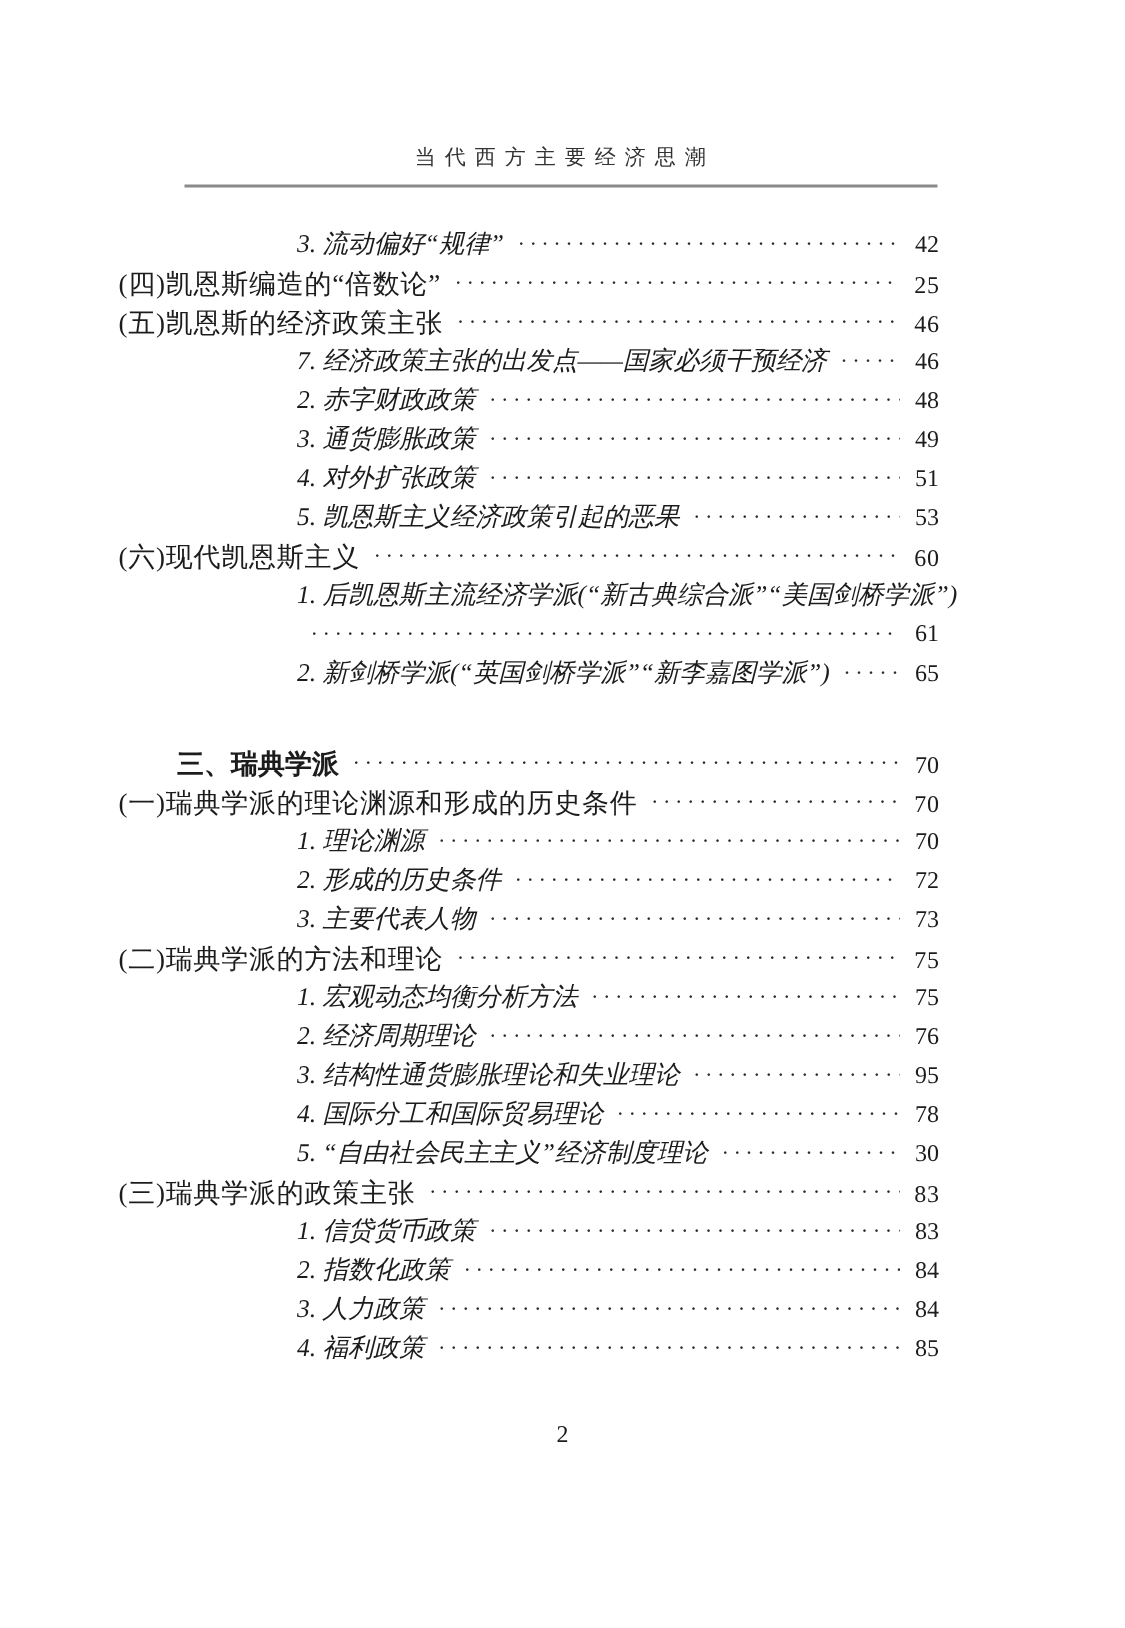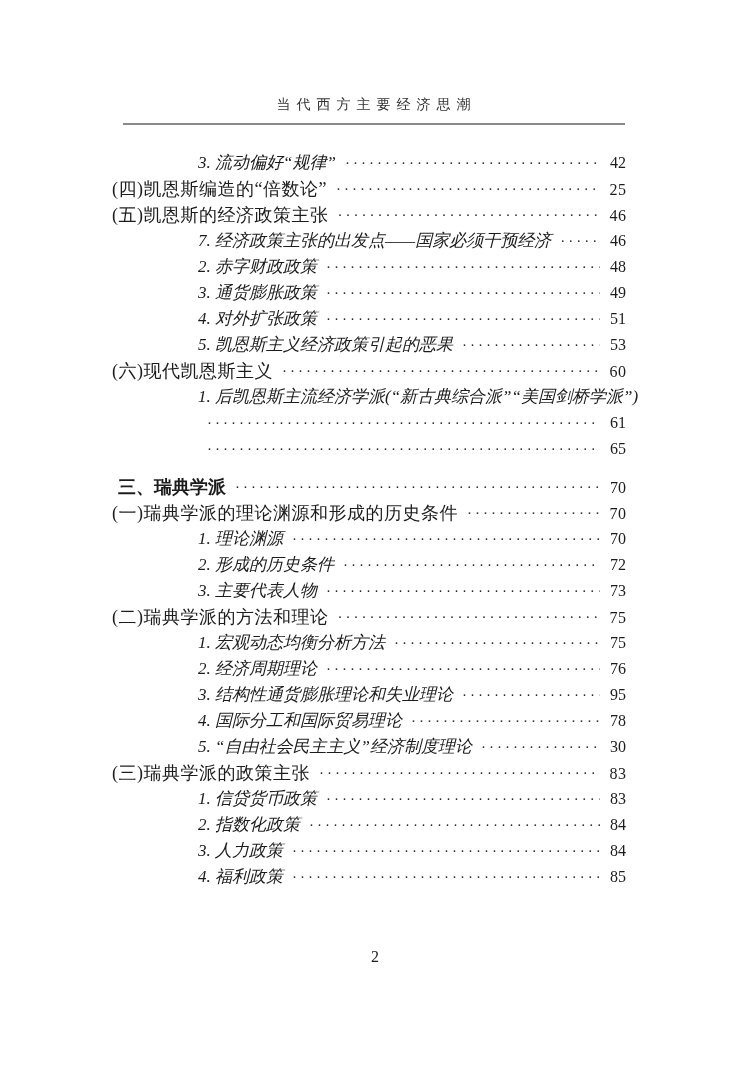--- a/index.html
+++ b/index.html
@@ -47,36 +47,36 @@
     height: 26px;
     line-height: 26px;
   }
   .toc-row.lvl1 {
     padding-left: 118px;
     font-family: "Liberation Sans", "DejaVu Sans", sans-serif;
     font-weight: bold;
     font-size: 18px;
   }
   .toc-row.lvl2 {
-    padding-left: 112px;
+    padding-left: 79px;
     font-size: 18px;
     letter-spacing: 0.5px;
   }
   .toc-row.lvl3 {
     padding-left: 150px;
     font-size: 17px;
     margin-left: 48px;
   }
   .toc-row.lvl3 .toc-text {
     font-style: italic; 
   }
   .toc-row.continuation {
   }
   .toc-row.gap-before {
-    margin-top: 12px;
+    margin-top: 34px;
   }
   .toc-text {
     white-space: nowrap;
   }
   .leader {
     flex: 1 1 auto;
     overflow: hidden;
     white-space: nowrap;
     align-self: center;
     height: 26px;
@@ -168,20 +168,21 @@
       </div>
       <div class="toc-row lvl3 no-leader">
         <span class="toc-text">1. 后凯恩斯主流经济学派(“新古典综合派”“美国剑桥学派”)</span>
       </div>
       <div class="toc-row lvl3 continuation">
         <span class="toc-text"></span>
         <span class="leader"></span>
         <span class="toc-page">61</span>
       </div>
       <div class="toc-row lvl3">
+        <span class="toc-text">2. 新剑桥学派(“英国剑桥学派”“新李嘉图学派”)</span>
         <span class="leader"></span>
         <span class="toc-page">65</span>
       </div>
       <div class="toc-row lvl1 gap-before">
         <span class="toc-text">三、瑞典学派</span>
         <span class="leader"></span>
         <span class="toc-page">70</span>
       </div>
       <div class="toc-row lvl2">
         <span class="toc-text">(一)瑞典学派的理论渊源和形成的历史条件</span>

